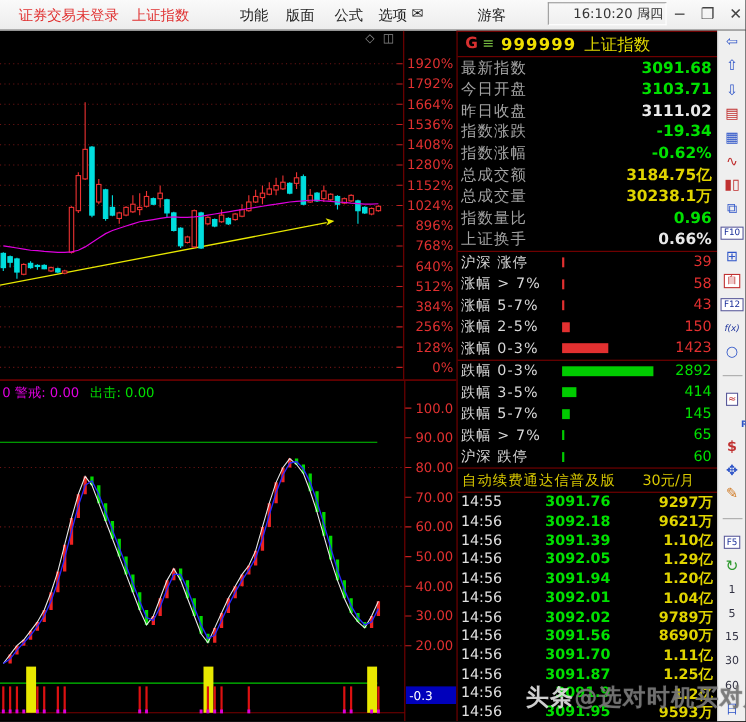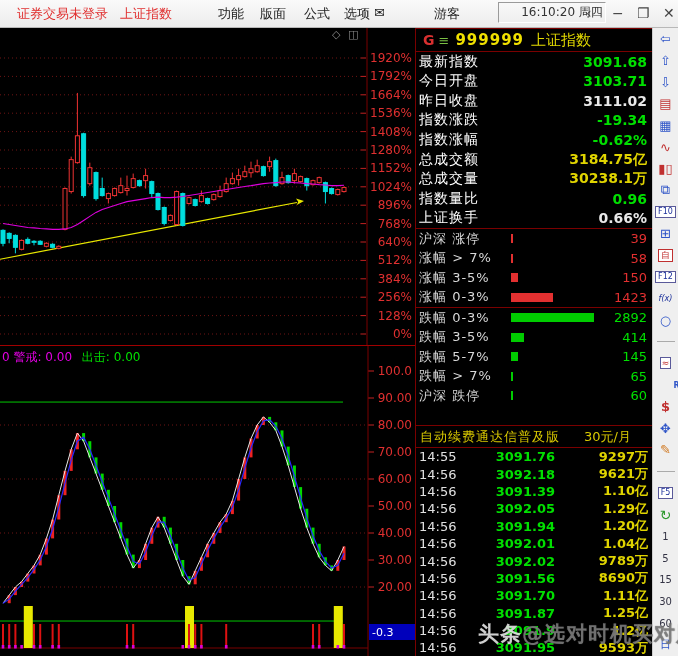--- a/index.html
+++ b/index.html
@@ -26,21 +26,21 @@
   
   .panel{position:absolute;left:415px;top:28px;width:237px;height:628px;background:#000;
     border-left:1px solid #7a0000;border-top:1px solid #7a0000;box-sizing:border-box;}
   .p-header{height:22px;border-bottom:1px solid #7a0000;display:flex;align-items:center;}
   .p-logo{color:#d83030;font-weight:bold;font-size:14px;margin:0 4px 0 7px;}
   .p-menu{color:#7ac043;font-size:13px;margin-right:6px;}
   .p-code{color:#f0e000;font-weight:bold;font-size:15px;margin-right:7px;letter-spacing:1px;}
   .p-name{color:#e0d800;font-size:15px;}
   .quote-rows{height:176px;}
   .quote-row{height:19.55px;display:flex;align-items:center;font-size:14px;}
-  .q-label{color:#ffffff;margin-left:3px;letter-spacing:1px;}
+  .q-label{color:#a3a3a3;margin-left:3px;letter-spacing:1px;}
   .q-val{margin-left:auto;margin-right:5px;font-weight:bold;}
   .green{color:#00e000;} .white{color:#e8e8e8;} .yellow{color:#e0d400;} .red{color:#e23030;}
   .stats{height:196px;border-top:1px solid #7a0000;}
   .stat-row{height:19.5px;display:flex;align-items:center;font-size:13px;}
   .s-label{color:#d8d8d8;margin-left:3px;width:92px;letter-spacing:1px;}
   .s-barwrap{flex:1;height:9px;position:relative;}
   .s-bar{position:absolute;left:0;top:0;height:9px;}
   .s-count{width:46px;text-align:right;margin-right:5px;font-weight:normal;font-size:13px;}
   .stats-div{height:0;border-top:1px solid #7a0000;}
   .ad-row{height:21px;border-top:1px solid #7a0000;border-bottom:1px solid #7a0000;
@@ -453,21 +453,28 @@
           <span class="s-count red">39</span>
         </div>
         <div class="stat-row">
           <span class="s-label">涨幅 &gt; 7%</span>
           <div class="s-barwrap">
             <div class="s-bar" style="width: 2px; background: rgb(226, 48, 48);"></div>
           </div>
           <span class="s-count red">58</span>
         </div>
         <div class="stat-row">
-          <span class="s-label">涨幅 3-5%</span>
+          <span class="s-label">涨幅 5-7%</span>
+          <div class="s-barwrap">
+            <div class="s-bar" style="width: 2px; background: rgb(226, 48, 48);"></div>
+          </div>
+          <span class="s-count red">43</span>
+        </div>
+        <div class="stat-row">
+          <span class="s-label">涨幅 2-5%</span>
           <div class="s-barwrap">
             <div class="s-bar" style="width: 7px; background: rgb(226, 48, 48);"></div>
           </div>
           <span class="s-count red">150</span>
         </div>
         <div class="stat-row">
           <span class="s-label">涨幅 0-3%</span>
           <div class="s-barwrap">
             <div class="s-bar" style="width: 42px; background: rgb(226, 48, 48);"></div>
           </div>

